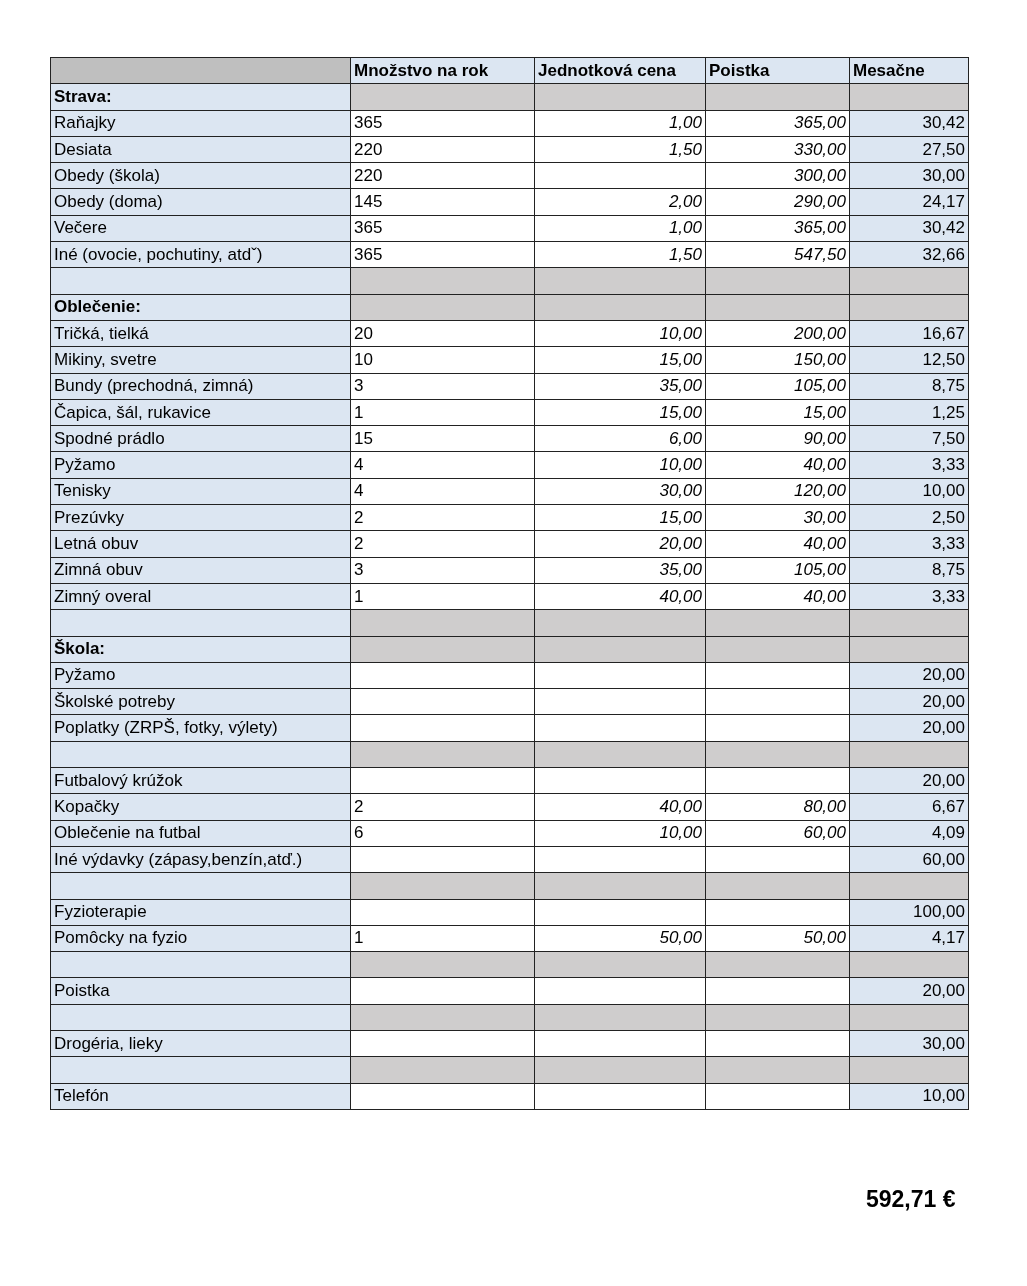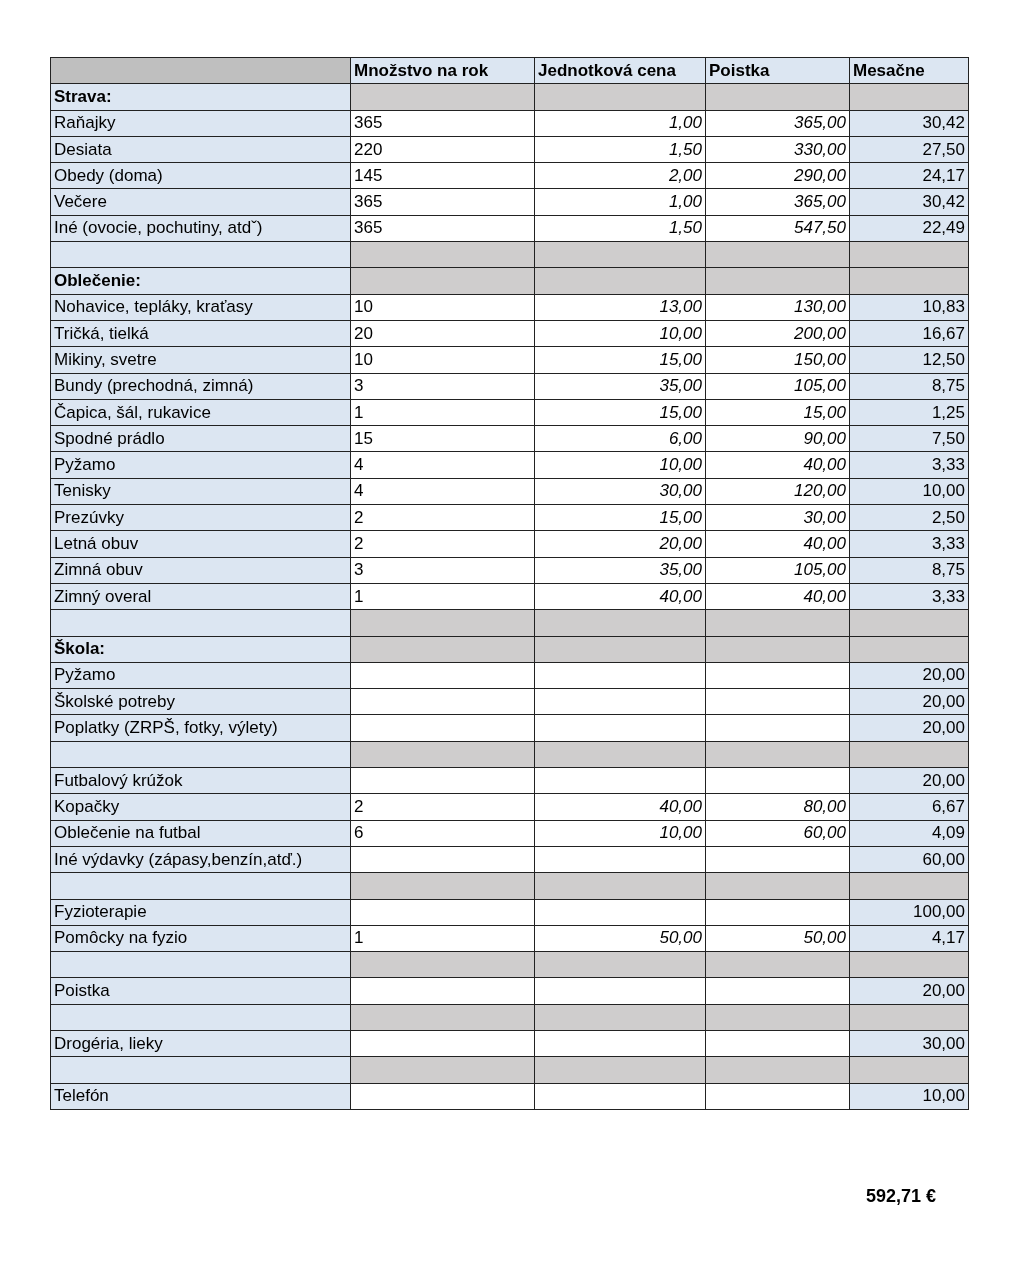--- a/index.html
+++ b/index.html
@@ -27,21 +27,21 @@
   td.label.bold { font-weight: bold; }
   td.head-blank { background: #bfbfbf; }
   td.head { background: #dce6f2; font-weight: bold; text-align: left; }
   td.grey { background: #cfcdcd; }
   td.white { background: #ffffff; }
   td.center { text-align: left; }
   td.right { text-align: right; font-style: italic; }
   td.month { background: #dce6f2; text-align: right; }
   .grand-total {
     position: absolute; left: 866px; top: 1186px;
-    font-size: 18px; font-weight: bold;
+    font-size: 23px; font-weight: bold;
   }
 </style>
 </head>
 <body>
 
 <table class="sheet">
   <colgroup>
     <col class="c-label">
       <col class="c-qty">
       <col class="c-unit">
@@ -73,60 +73,60 @@
         <td class="month">30,42</td>
       </tr>
       <tr>
         <td class="label">Desiata</td>
         <td class="white center">220</td>
         <td class="white right">1,50</td>
         <td class="white right">330,00</td>
         <td class="month">27,50</td>
       </tr>
       <tr>
+        <td class="label">Obedy (škola)</td>
+        <td class="white center">220</td>
+        <td class="white right"></td>
+        <td class="white right">300,00</td>
+        <td class="month">30,00</td>
+      </tr>
+      <tr>
         <td class="label">Obedy (doma)</td>
         <td class="white center">145</td>
         <td class="white right">2,00</td>
         <td class="white right">290,00</td>
         <td class="month">24,17</td>
       </tr>
       <tr>
         <td class="label">Večere</td>
         <td class="white center">365</td>
         <td class="white right">1,00</td>
         <td class="white right">365,00</td>
         <td class="month">30,42</td>
       </tr>
       <tr>
         <td class="label">Iné (ovocie, pochutiny, atdˇ)</td>
         <td class="white center">365</td>
         <td class="white right">1,50</td>
         <td class="white right">547,50</td>
-        <td class="month">22,49</td>
+        <td class="month">32,66</td>
       </tr>
       <tr>
         <td class="label"></td>
         <td class="grey"></td>
         <td class="grey"></td>
         <td class="grey"></td>
         <td class="grey"></td>
       </tr>
       <tr>
         <td class="label bold">Oblečenie:</td>
         <td class="grey"></td>
         <td class="grey"></td>
         <td class="grey"></td>
         <td class="grey"></td>
-      </tr>
-      <tr>
-        <td class="label">Nohavice, tepláky, kraťasy</td>
-        <td class="white center">10</td>
-        <td class="white right">13,00</td>
-        <td class="white right">130,00</td>
-        <td class="month">10,83</td>
       </tr>
       <tr>
         <td class="label">Tričká, tielká</td>
         <td class="white center">20</td>
         <td class="white right">10,00</td>
         <td class="white right">200,00</td>
         <td class="month">16,67</td>
       </tr>
       <tr>
         <td class="label">Mikiny, svetre</td>

